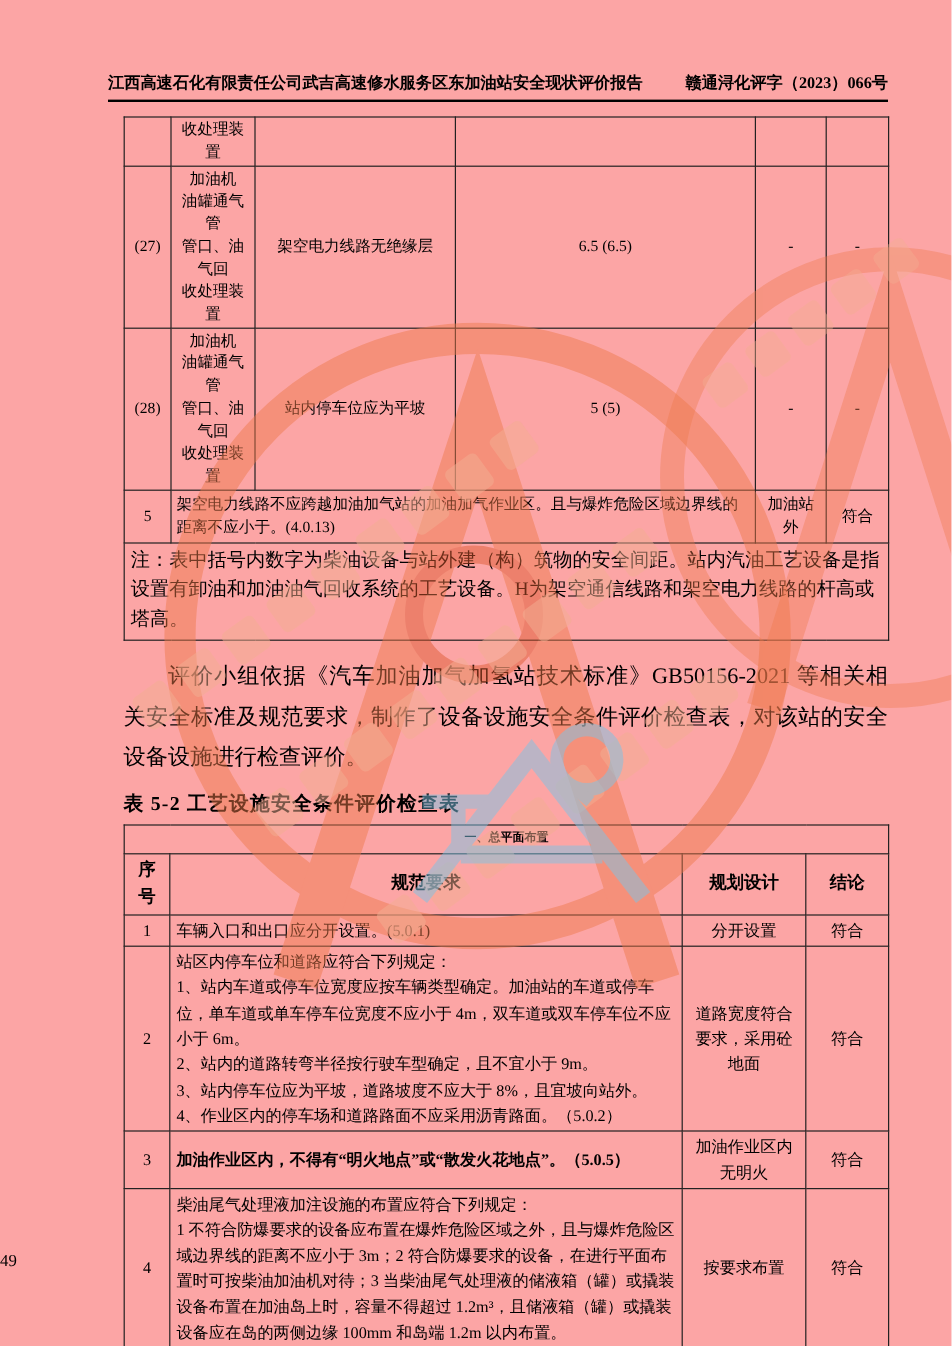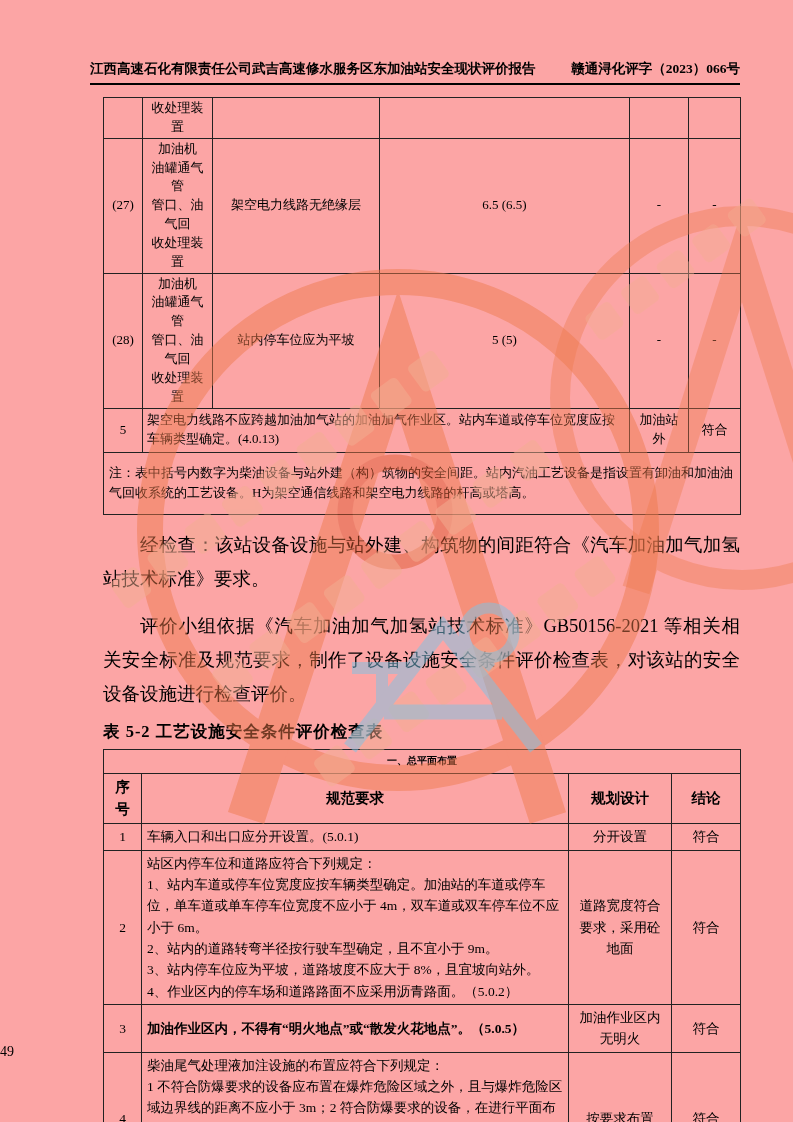--- a/index.html
+++ b/index.html
@@ -10,21 +10,21 @@
   .header { position:absolute; left:90px; right:53px; top:60px;
             display:flex; justify-content:space-between; align-items:flex-end;
             font-size:13.5px; font-weight:bold; border-bottom:2px solid #000; padding-bottom:5px; }
 
   .content { position:absolute; left:103px; width:637px; top:97px; }
 
   table { border-collapse:collapse; table-layout:fixed; width:637px; }
   td { border:1px solid #222; padding:1px 4px; vertical-align:middle; font-size:13px; line-height:1.45; }
   .center { text-align:center; }
   .pre { white-space:pre-line; }
-  .t1 .note-cell { font-size:13px; line-height:1.55; padding:3px 5px; }
+  .t1 .note-cell { font-size:16px; line-height:1.55; padding:3px 5px; }
 
   .para { font-size:18.5px; line-height:34px; text-indent:2em; text-align:justify; margin-top:13px; }
   .sec-heading { font-size:20px; font-weight:bold; letter-spacing:2px; margin-top:16px; font-family:"Liberation Serif","DejaVu Serif",serif; }
   .caption { font-weight:bold; font-size:16.5px; margin:10px 0 6px 0; letter-spacing:1px; }
 
   .t2 td { font-size:13.5px; line-height:1.58; padding:2px 5px; }
   .t2 .sec-row td { text-align:center; font-weight:bold; font-size:10px; }
   .t2 .head-row td { text-align:center; font-weight:bold; font-size:14.5px; }
   .t2 .req { text-align:left; }
   .t2 .bold td, .t2 td.boldcell { font-weight:bold; }
@@ -80,31 +80,30 @@
 油罐通气管
 管口、油气回
 收处理装置</td>
         <td class="center">站内停车位应为平坡</td>
         <td class="center">5 (5)</td>
         <td class="center">-</td>
         <td class="center">-</td>
       </tr>
       <tr style="height:44px">
         <td class="center">5</td>
-        <td colspan="3">架空电力线路不应跨越加油加气站的加油加气作业区。站内车道或停车位宽度应按车辆类型确定。(4.0.13)</td>
+        <td colspan="3">架空电力线路不应跨越加油加气站的加油加气作业区。且与爆炸危险区域边界线的距离不应小于。(4.0.13)</td>
         <td class="center">加油站外</td>
         <td class="center">符合</td>
       </tr>
       <tr style="height:62px">
         <td colspan="6" class="note-cell">注：表中括号内数字为柴油设备与站外建（构）筑物的安全间距。站内汽油工艺设备是指设置有卸油和加油油气回收系统的工艺设备。H为架空通信线路和架空电力线路的杆高或塔高。</td>
       </tr>
     </tbody>
       </table>
 
-    <p class="para">经检查：该站设备设施与站外建、构筑物的间距符合《汽车加油加气加氢站技术标准》要求。</p>
 
 
     <p class="para">评价小组依据《汽车加油加气加氢站技术标准》GB50156-2021 等相关相关安全标准及规范要求，制作了设备设施安全条件评价检查表，对该站的安全设备设施进行检查评价。</p>
 
     <div class="caption">表 5-2 工艺设施安全条件评价检查表</div>
 
     <table class="t2">
       <colgroup>
           <col style="width:38px">
           <col style="width:427px">

